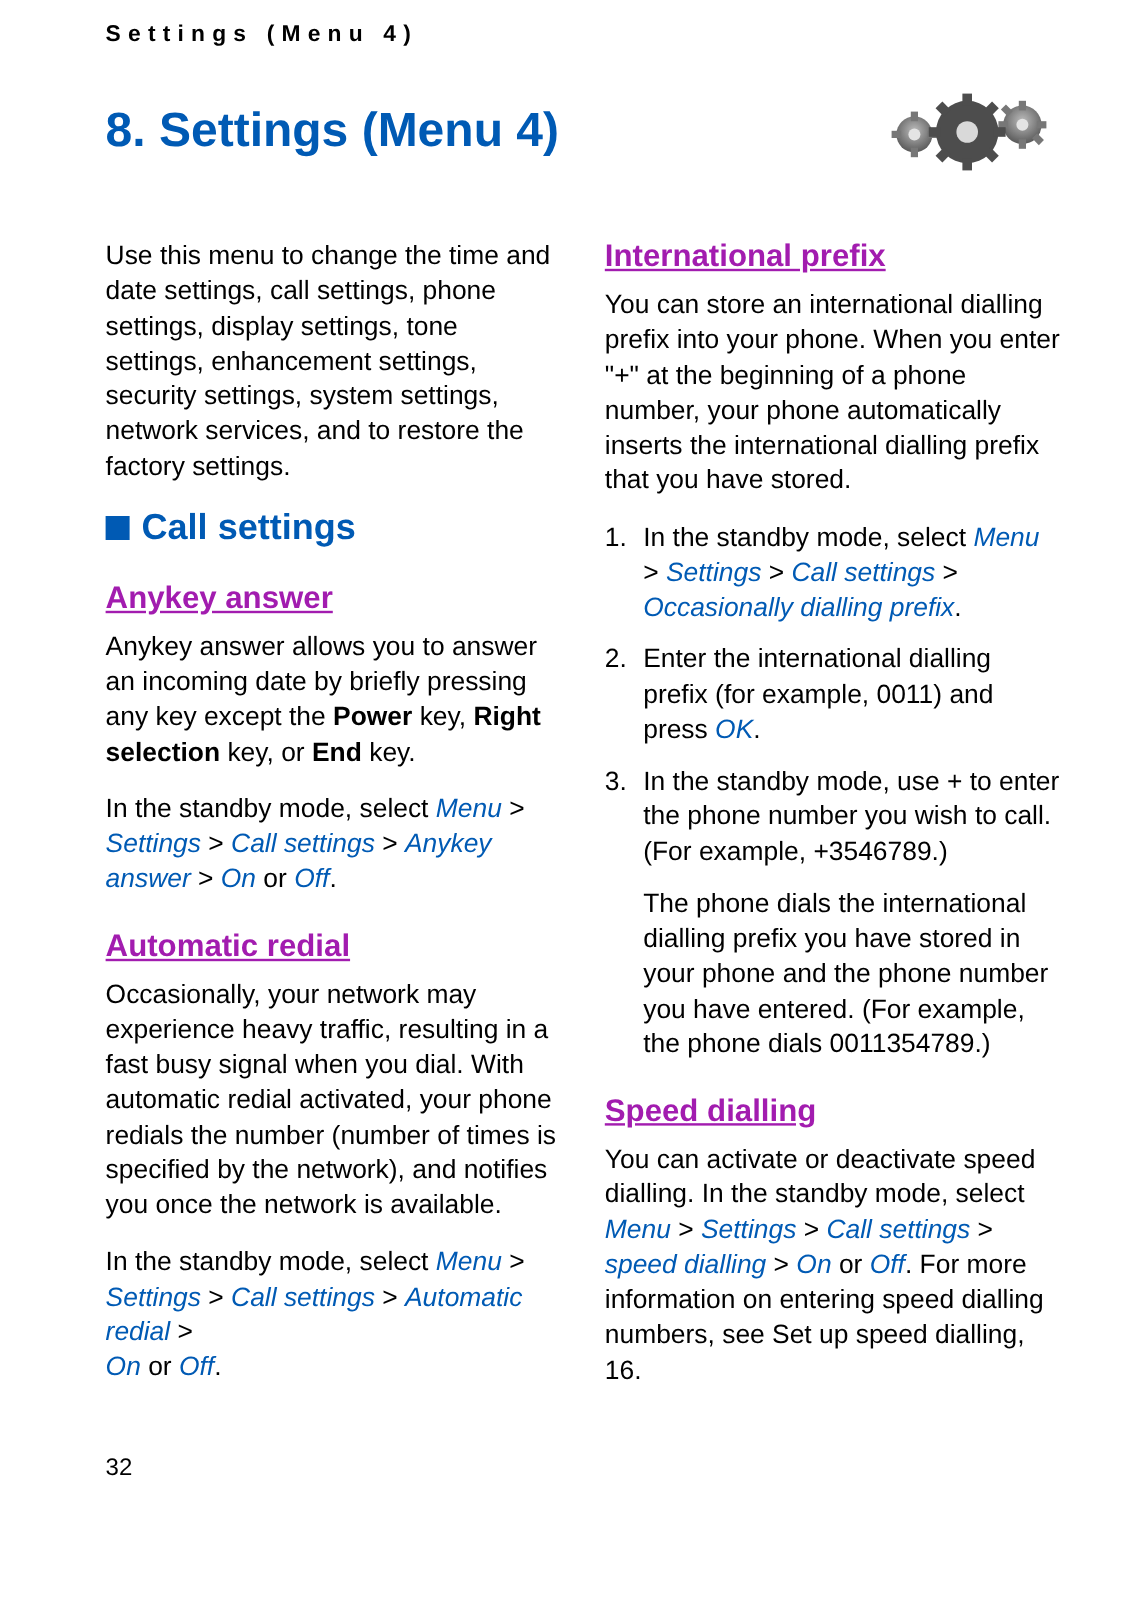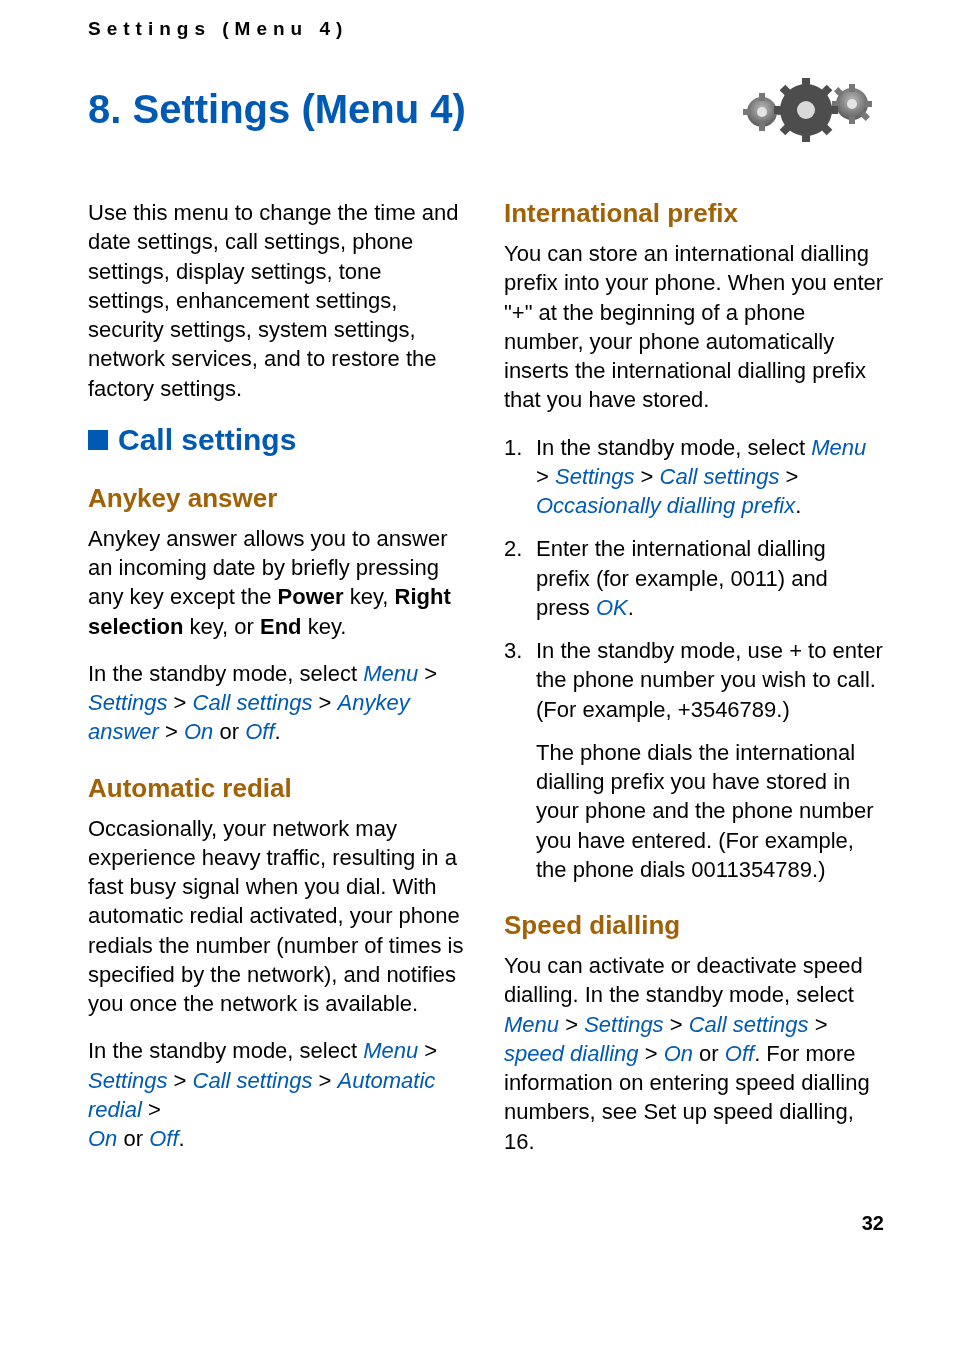--- a/index.html
+++ b/index.html
@@ -73,23 +73,24 @@
     display: inline-block;
   }
   .h2-text {
     font-size: 30px;
     font-weight: 700;
     color: #005ab4;
   }
   .h3 {
     font-size: 26px;
     font-weight: 700;
-    color: #a16207;
+    color: #a21caf;
     margin-top: 26px;
     margin-bottom: 10px;
+    text-decoration: underline;
   }
   .ui-path {
     color: #005ab4;
     font-style: italic;
   }
   .bold {
     font-weight: 700;
   }
   ol.numbered {
     list-style: none;
@@ -104,23 +105,22 @@
     content: attr(data-number);
     position: absolute;
     left: 0;
     top: 0;
   }
   .li-extra {
     margin-top: 14px;
   }
   .page-number {
     font-size: 20px;
-    font-weight: 700;
+    font-weight: 400;
     margin-top: 38px;
-    text-align: right;
   }
 </style>
 </head>
 <body>
 
 <div class="page">
 
   <div class="running-header">Settings (Menu 4)</div>
 
   <div class="chapter-row">

